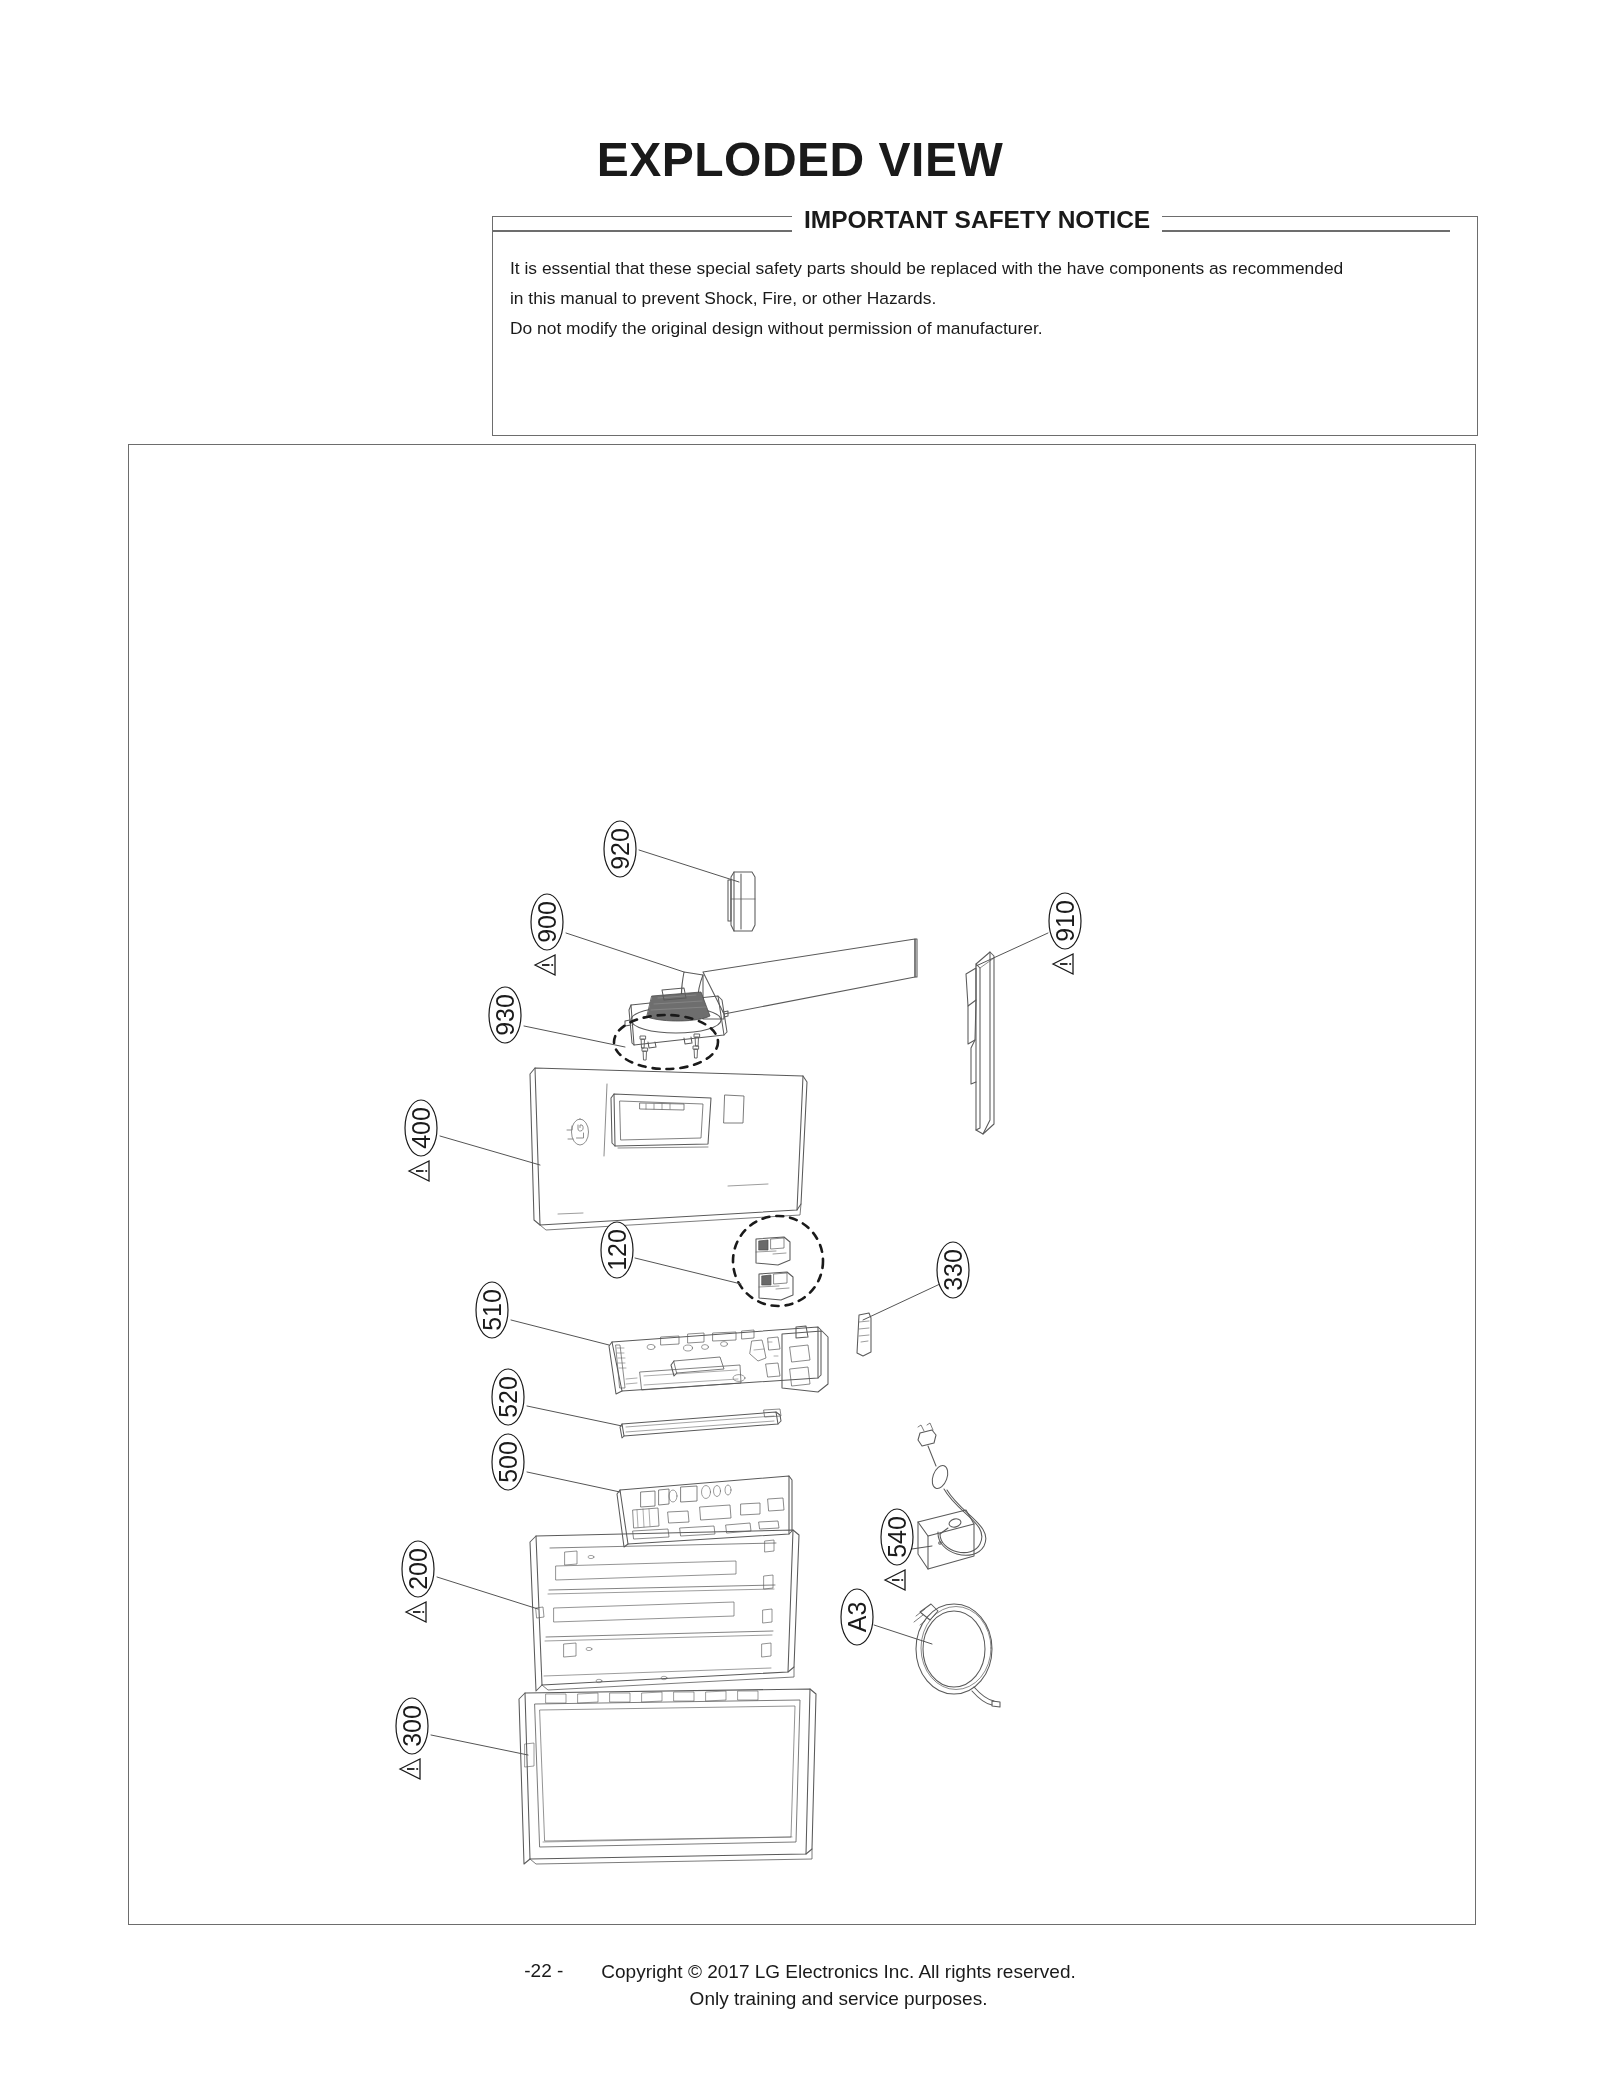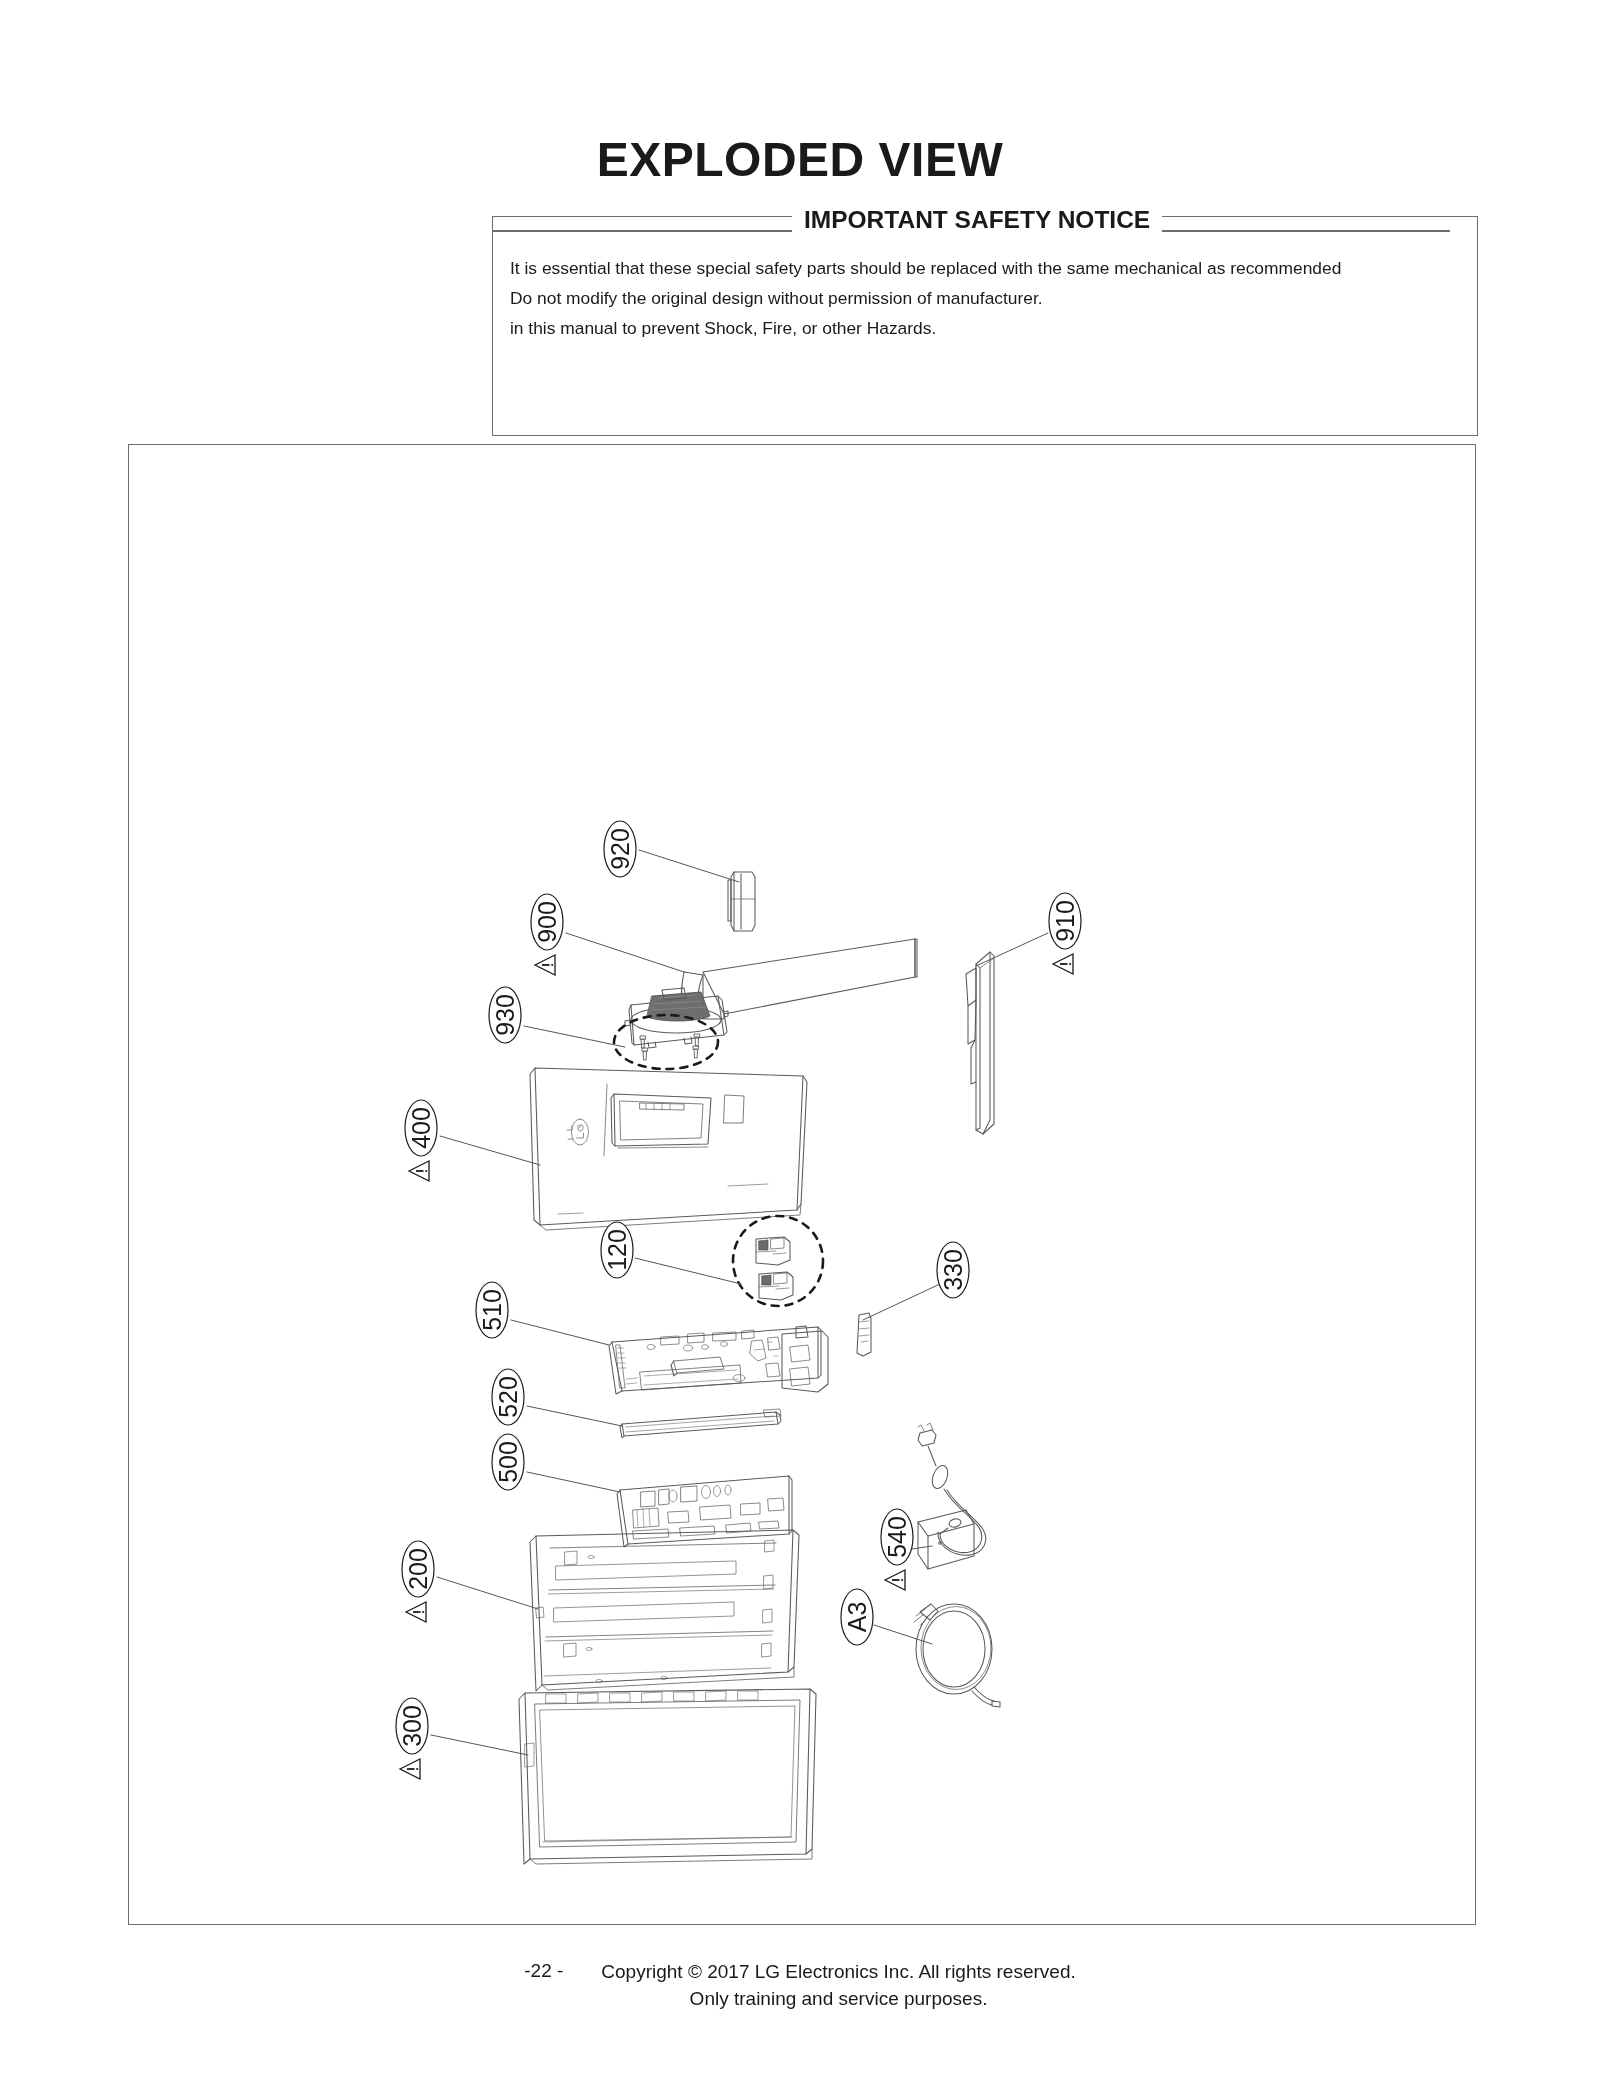--- a/index.html
+++ b/index.html
@@ -141,23 +141,23 @@
 
 <div class="notice-box"></div>
 
 <div class="notice-legend">
   <div class="legend-rule left"></div>
   <div class="legend-text">IMPORTANT SAFETY NOTICE</div>
   <div class="legend-rule right"></div>
 </div>
 
 <div class="notice-body">
-  <div class="notice-line">It is essential that these special safety parts should be replaced with the same mechanical as recommended</div>
+  <div class="notice-line">It is essential that these special safety parts should be replaced with the have components as recommended</div>
+  <div class="notice-line">in this manual to prevent Shock, Fire, or other Hazards.</div>
   <div class="notice-line">Do not modify the original design without permission of manufacturer.</div>
-  <div class="notice-line">in this manual to prevent Shock, Fire, or other Hazards.</div>
 </div>
 
 <div class="drawing-frame"></div>
 
 <svg class="diagram" viewBox="0 0 1348 1481">
   <defs>
     <g id="screw-glyph">
       <rect x="-2.6" y="-8" width="5.2" height="3.2" fill="none" stroke="#5a5a5a" stroke-width="0.9"></rect>
       <path d="M-1.5 -4.8 L1.5 -4.8 L1.1 4 L-1.1 4 Z" fill="none" stroke="#5a5a5a" stroke-width="0.9"></path>
     </g>

